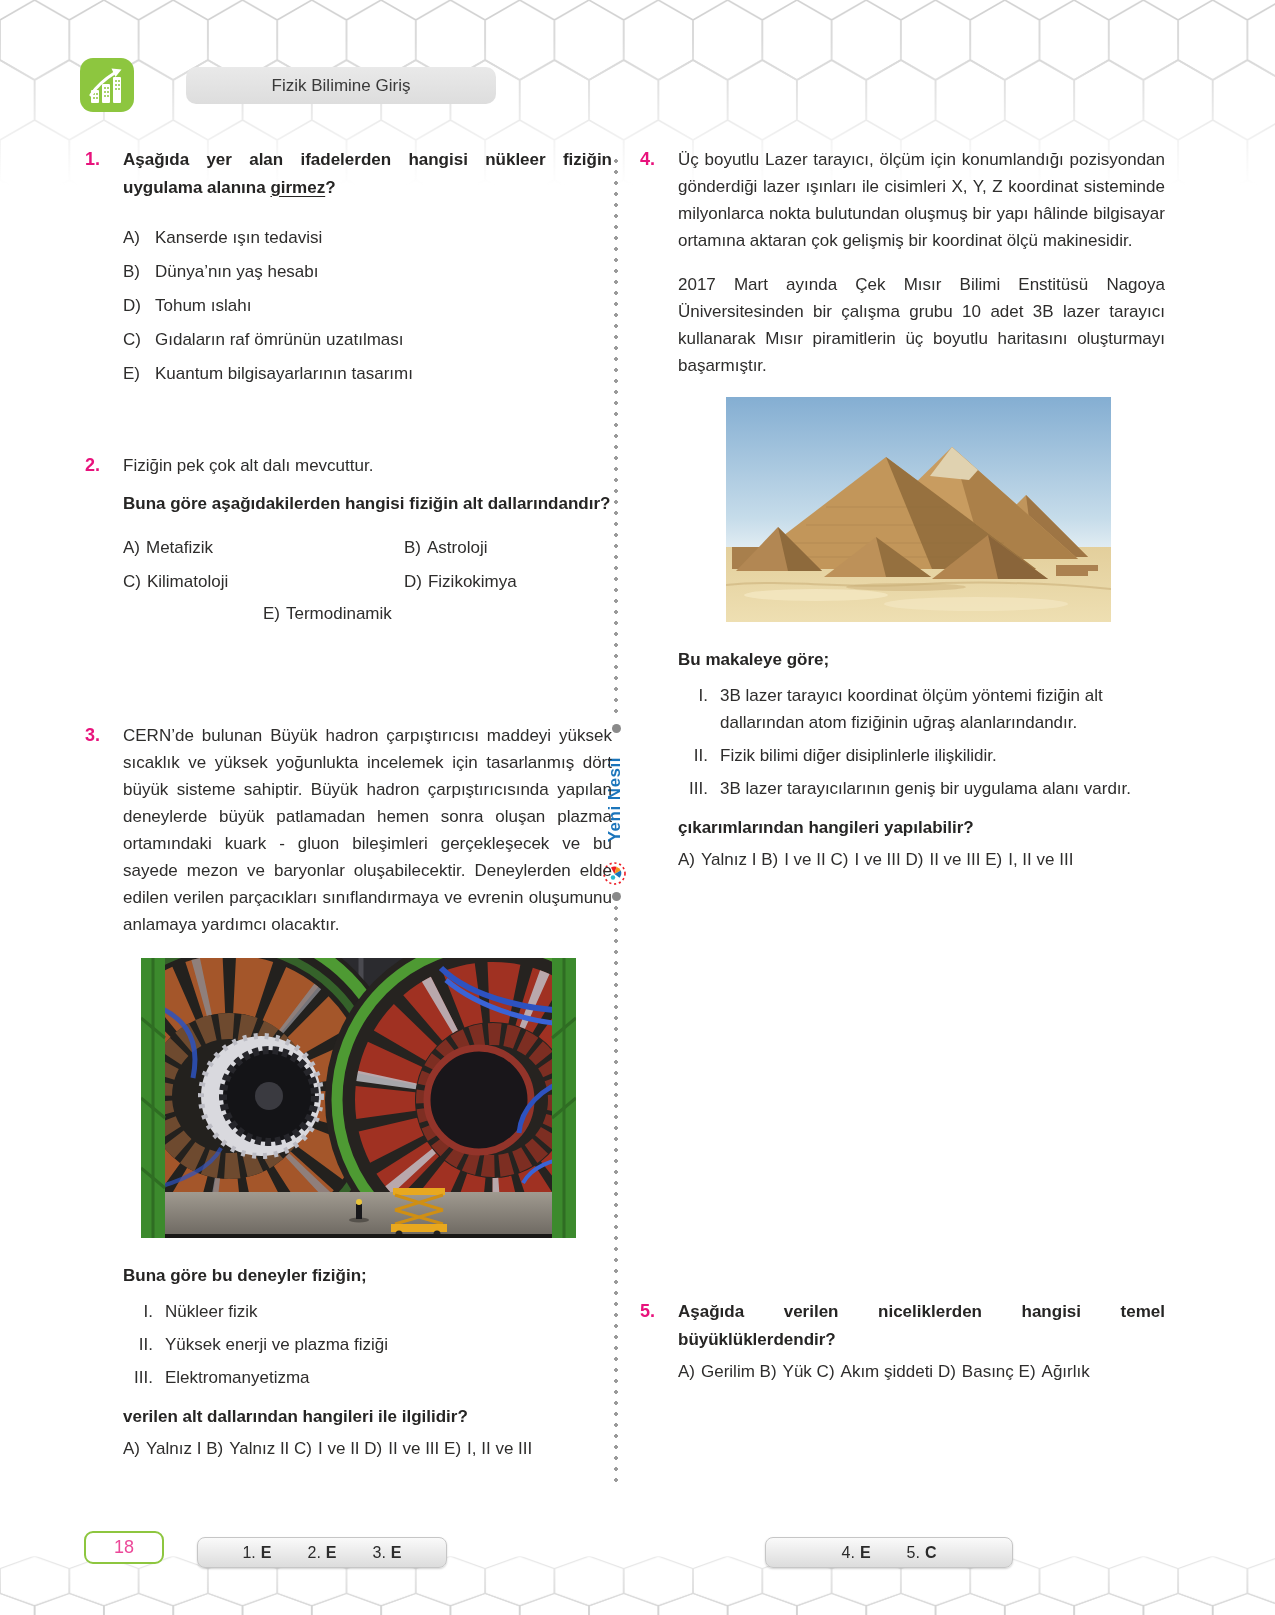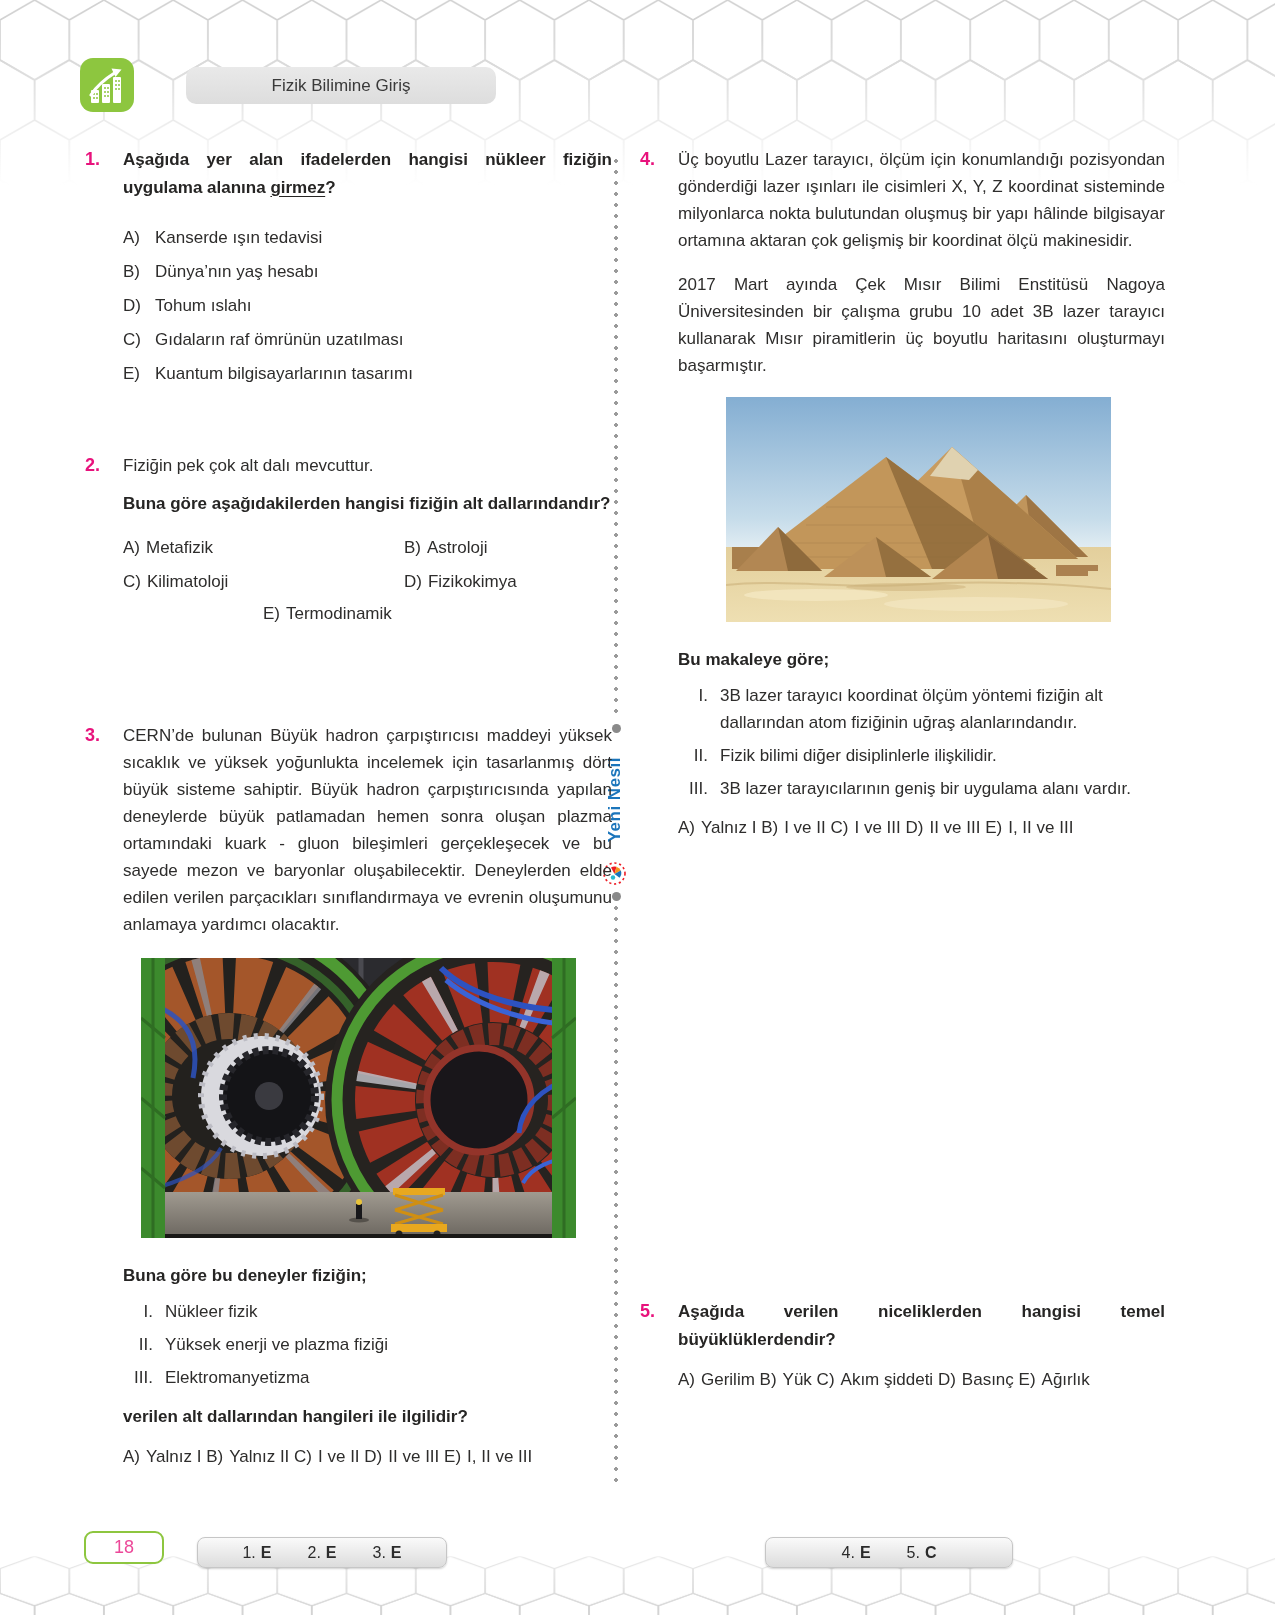--- a/index.html
+++ b/index.html
@@ -56,21 +56,21 @@
   .olabel{display:inline-block;min-width:24px}
   .otext{margin-left:8px}
   .optgrid{position:relative;margin-top:16px}
   .optgrid .opt{position:absolute;white-space:nowrap}
   .opt .olabel{min-width:0}
   .opt .otext{margin-left:6px}
   #q2 .optgrid{height:100px}
   #q2 .o-a{left:0;top:0}   #q2 .o-b{left:281px;top:0}
   #q2 .o-c{left:0;top:34px}#q2 .o-d{left:281px;top:34px}
   #q2 .o-e{left:140px;top:66px}
-  .optrow2{position:relative;margin-top:12px;height:66px}
+  .optrow2{position:relative;margin-top:4px;height:66px}
   .optrow2 .o-a{left:0;top:0}
   #q3 .o-b{left:178px;top:0} #q3 .o-c{left:353px;top:0}
   #q3 .o-d{left:83px;top:33px} #q3 .o-e{left:286px;top:33px}
   #q4 .o-b{left:175px;top:0} #q4 .o-c{left:351px;top:0}
   #q4 .o-d{left:81px;top:33px} #q4 .o-e{left:285px;top:33px}
   #q5 .o-b{left:175px;top:0} #q5 .o-c{left:351px;top:0}
   #q5 .o-d{left:83px;top:33px} #q5 .o-e{left:285px;top:33px}
   .ritems{list-style:none;margin-top:8px}
   .ritem{position:relative;padding-left:42px;margin-top:6px}
   .rlab{position:absolute;left:0;width:30px;text-align:right}
@@ -350,20 +350,21 @@
       <ellipse cx="250" cy="207" rx="92" ry="7" fill="#f4e7c2" opacity=".7"></ellipse>
       <ellipse cx="180" cy="190" rx="60" ry="4" fill="#cdb27c" opacity=".55"></ellipse>
       <path d="M0,188 C 60,182 120,192 180,188 S 300,184 385,192" stroke="#c9ad76" stroke-width="2" fill="none" opacity=".55"></path>
     </svg>
     <p class="stem stem-after-fig">Bu makaleye göre;</p>
     <ul class="ritems">
       <li class="ritem"><span class="rlab">I.</span><span>3B lazer tarayıcı koordinat ölçüm yöntemi fiziğin alt dallarından atom fiziğinin uğraş alanlarındandır.</span></li>
       <li class="ritem"><span class="rlab">II.</span><span>Fizik bilimi diğer disiplinlerle ilişkilidir.</span></li>
       <li class="ritem"><span class="rlab">III.</span><span>3B lazer tarayıcılarının geniş bir uygulama alanı vardır.</span></li>
     </ul>
+    <p class="stem stem2">çıkarımlarından hangileri yapılabilir?</p>
     <div class="optrow2">
       <span class="opt o-a"><span class="olabel">A)</span><span class="otext">Yalnız I</span></span>
       <span class="opt o-b"><span class="olabel">B)</span><span class="otext">I ve II</span></span>
       <span class="opt o-c"><span class="olabel">C)</span><span class="otext">I ve III</span></span>
       <span class="opt o-d"><span class="olabel">D)</span><span class="otext">II ve III</span></span>
       <span class="opt o-e"><span class="olabel">E)</span><span class="otext">I, II ve III</span></span>
     </div>
   </div>
 </section>
 

